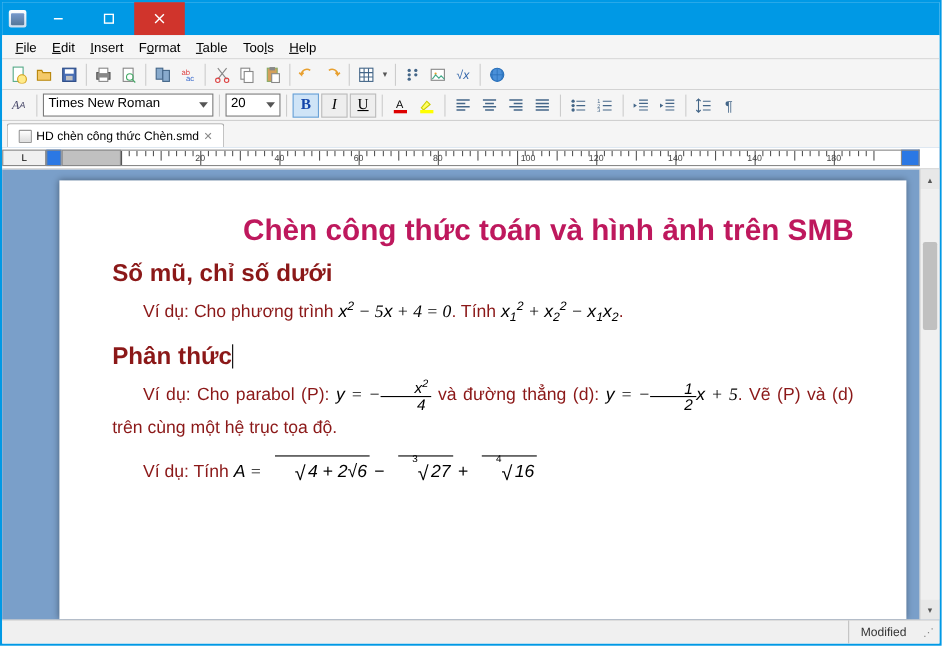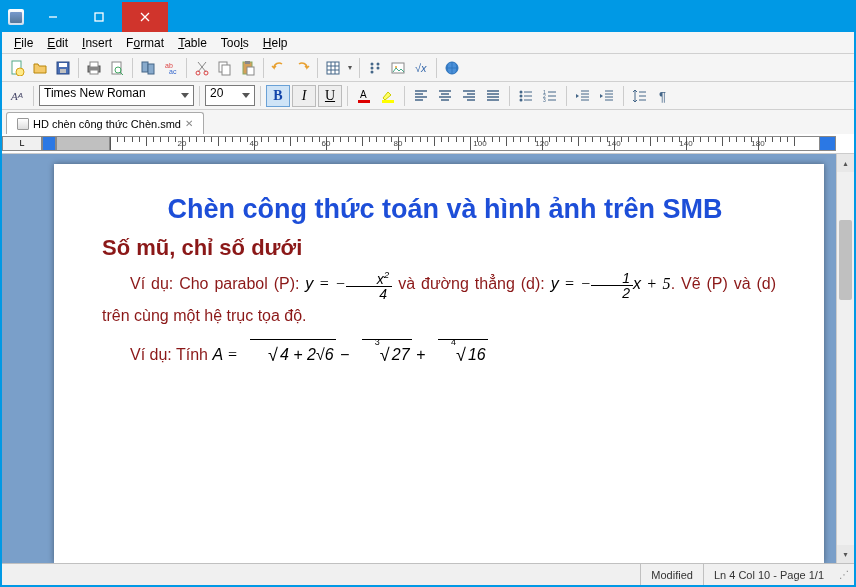--- a/index.html
+++ b/index.html
@@ -37,21 +37,21 @@
 .ruler-margin{height:15px;background:#c0c0c0;border:1px solid #888}
 .ruler-margin.left{width:68px;margin-left:54px}
 .ruler-margin.left-blue{width:30px;background:#2b78e4}
 .ruler{flex:1;height:15px;background:#fff;border:1px solid #888;border-left:none;position:relative;font-size:8px;color:#444;overflow:hidden}
 .ruler-tick{position:absolute;top:0;width:1px;height:5px;background:#555}
 .ruler-tick.maj{height:15px}
 .ruler-label{position:absolute;top:2px;font-size:8px;transform:translateX(-50%)}
 .ruler-margin.right-blue{width:16px;background:#2b78e4;border-left:none;margin-right:18px}
 .page-area{flex:1;overflow:hidden;padding:10px 30px 0 52px;position:relative}
 .page{background:#fff;width:100%;height:100%;box-shadow:0 0 6px rgba(0,0,0,.4);padding:28px 48px;font-family:"Times New Roman",serif;color:#000;overflow:hidden}
-.doc-title{color:#1d4ed8;font-size:27px;font-weight:bold;margin:2px 0 10px;text-align:center;padding-left:12px}
+.doc-title{color:#be185d;font-size:27px;font-weight:bold;margin:2px 0 10px;text-align:right;padding-left:12px}
 .h2{color:#8b1818;font-size:22px;font-weight:bold;margin:10px 0 6px}
 .para{color:#8b1818;font-size:16px;margin:8px 0;line-height:1.9;text-indent:28px}
 .math{color:#000;font-family:"Cambria Math","Times New Roman",serif;font-style:italic}
 .cursor{display:inline-block;width:1px;height:22px;background:#000;vertical-align:-4px}
 .vscroll{position:absolute;right:0;top:20px;bottom:0;width:18px;background:#f0f0f0;border-left:1px solid #ccc;display:flex;flex-direction:column}
 .sc-btn{height:18px;font-size:8px;display:flex;align-items:center;justify-content:center;color:#555;background:#e8e8e8}
 .sc-track{flex:1;position:relative;background:#f0f0f0}
 .sc-thumb{position:absolute;top:48px;left:2px;right:2px;height:80px;background:#c0c0c0;border-radius:2px}
 .statusbar{height:22px;background:#f0f0f0;border-top:1px solid #c0c0c0;display:flex;align-items:center;font-size:11px;color:#333;justify-content:flex-end}
 .status-cell{padding:0 10px;border-left:1px solid #c0c0c0;height:100%;display:flex;align-items:center}
@@ -428,20 +428,24 @@
             <span class="ruler-tick" style="left:676.8000000000001px"></span>
             <span class="ruler-tick" style="left:684px;height:9px"></span>
           </div>
         <div class="ruler-margin right-blue"></div>
       </div>
 
       <div class="page-area">
         <div class="page">
           <div class="doc-title">Chèn công thức toán và hình ảnh trên SMB</div>
           <div class="h2">Số mũ, chỉ số dưới</div>
+          <div class="para">
+            <span>Ví dụ: Cho phương trình </span><span class="math"><i>x</i><sup>2</sup> − 5<i>x</i> + 4 = 0</span><span>. Tính </span><span class="math"><i>x</i><sub>1</sub><sup>2</sup> + <i>x</i><sub>2</sub><sup>2</sup> − <i>x</i><sub>1</sub><i>x</i><sub>2</sub></span>.
+          </div>
+          <div class="h2"><span>Phân thức</span><span class="cursor"></span></div>
           <div class="para" style="text-align:justify">
             <span>Ví dụ: Cho parabol (P): </span><span class="math"><i>y</i> = −<span class="frac">
                   <span class="frac-num"><i>x</i><sup>2</sup></span>
                   <span class="frac-den">4</span>
                 </span></span><span> và đường thẳng (d): </span><span class="math"><i>y</i> = −<span class="frac">
                   <span class="frac-num">1</span>
                   <span class="frac-den">2</span>
                 </span><i>x</i> + 5</span><span>. Vẽ (P) và (d) trên cùng một hệ trục tọa độ.</span>
           </div>
           <div class="para">
@@ -456,16 +460,15 @@
             <div class="sc-thumb"></div>
           </div>
         <div class="sc-btn">▾</div>
       </div>
     </div>
   </div>
 
   <div class="statusbar">
     <div style="flex:1"></div>
     <div class="status-cell">Modified</div>
-    <div class="status-cell">Ln 4 Col 10 - Page 1/1</div>
     <div class="status-grip">⋰</div>
   </div>
 </div>
 
 </body></html>

